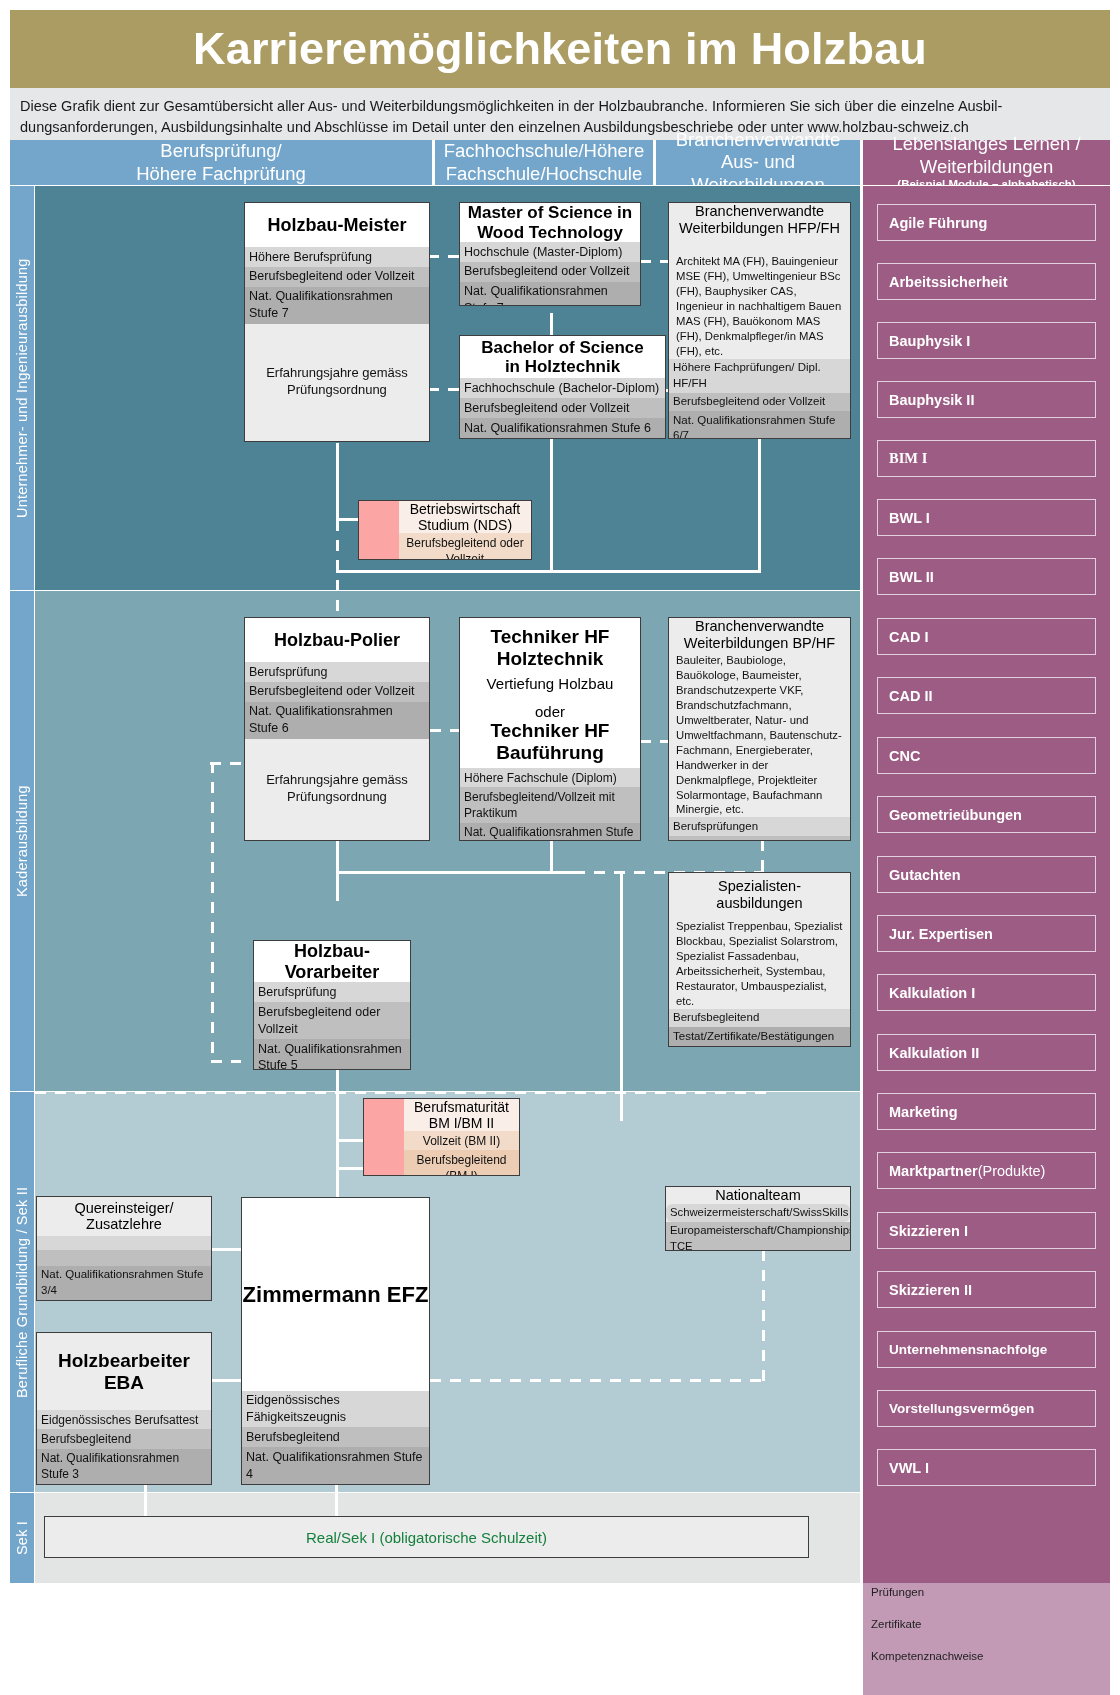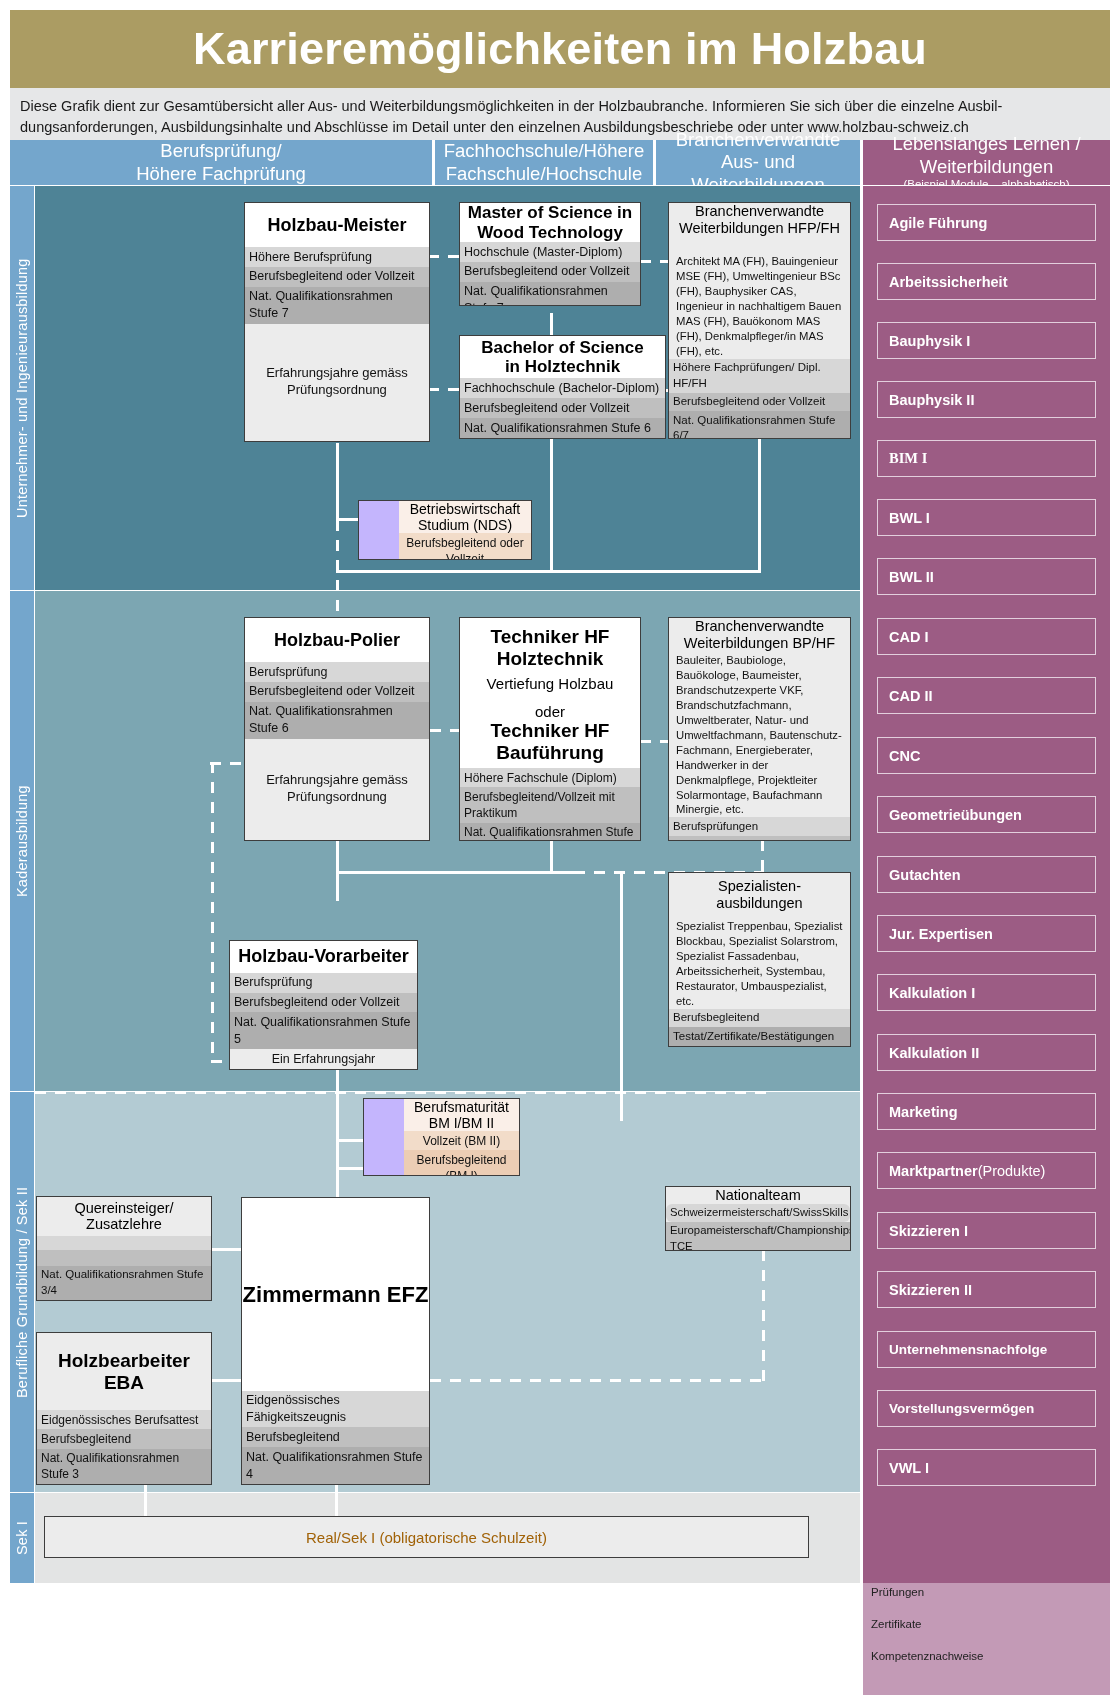--- a/index.html
+++ b/index.html
@@ -31,21 +31,21 @@
   
   .colhead {
     position:absolute; top:140px; height:45px;
     background:#74a6cc; color:#fff; display:flex; align-items:center;
     justify-content:center; text-align:center; font-size:18.5px; line-height:1.2;
   }
   #ch1 { left:10px;  width:422px; }
   #ch2 { left:435px; width:218px; }
   #ch3 { left:656px; width:204px; }
   #ch4 { left:863px; width:247px; background:#9c5c84; }
-  #ch4 .sub { font-size:11.5px; font-weight:400; display:block; }
+  #ch4 .sub { font-size:11.5px; font-weight:700; display:block; }
 
   
   .vband {
     position:absolute; left:10px; width:24px; background:#74a6cc;
     color:#fff; writing-mode:vertical-rl; transform:rotate(180deg);
     display:flex; align-items:center; justify-content:center;
     font-size:14.5px; letter-spacing:.2px;
   }
   #vb1 { top:186px; height:404px; }
   #vb2 { top:591px; height:500px; }
@@ -83,21 +83,21 @@
   .r-l2 { background:#bfbfbf; }
   .r-l3 { background:#aeaeae; }
   .r-plain { background:#ececec; text-align:center; }
   .left { text-align:left; }
   .ctr  { text-align:center; }
 
   
   .card.grey .head { background:#ececec; font-weight:400; }
 
   
-  .card.peach { background:#c4b5fd;padding-left:40px; }
+  .card.peach { background:#fca5a5;padding-left:40px; }
   .card.peach .head { background:#faefe8; font-weight:400; }
   .peach-l1 { background:#f2dcc9; }
   .peach-l2 { background:#eccdb4; }
 
   
   .ln   { position:absolute; background:#ffffff; }
   .dash-h { position:absolute; height:3px;
     background-image:repeating-linear-gradient(to right,#fff 0 11px,transparent 11px 20px); }
   .dash-v { position:absolute; width:3px;
     background-image:repeating-linear-gradient(to bottom,#fff 0 11px,transparent 11px 20px); }
@@ -110,21 +110,21 @@
   }
   .pill .thin { font-weight:400; }
 
   
   .legend { position:absolute; left:871px; font-size:11.5px; color:#222; }
 
   
   #schoolbar {
     position:absolute; left:44px; top:1516px; width:765px; height:42px;
     background:#ececec; border:1.6px solid #3d3d3d;
-    display:flex; align-items:center; justify-content:center; font-size:15px; color:#a16207;
+    display:flex; align-items:center; justify-content:center; font-size:15px; color:#15803d;
   }
 </style>
 </head>
 <body>
 
 <div class="page">
 
   <div class="title-bar">
     <h1>Karrieremöglichkeiten im Holzbau</h1>
   </div>
@@ -271,21 +271,21 @@
     <div class="head" style="height:44px; font-size:14.5px;">
       <span>Branchenverwandte</span>
       <span>Weiterbildungen BP/HF</span>
     </div>
     <div class="body" style="font-size:11.3px; line-height:1.32; text-align:left; align-items:flex-start; padding:2px 7px 0 7px;">Bauleiter, Baubiologe, Bauökologe, Baumeister, Brandschutzexperte VKF, Brandschutzfachmann, Umweltberater, Natur- und Umweltfachmann, Bautenschutz-Fachmann, Energieberater, Handwerker in der Denkmalpflege, Projektleiter Solarmontage, Baufachmann Minergie, etc.</div>
     <div class="rowline r-l1 left" style="font-size:11.5px;">Berufsprüfungen</div>
     <div class="rowline r-l2 left" style="font-size:11.5px;">Berufsbegleitend oder Vollzeit</div>
 
   </div>
 
-  <div class="card" style="left:229px; top:940px; width:189px; height:130px;">
+  <div class="card" style="left:253px; top:940px; width:158px; height:130px;">
     <div class="head" style="height:60px; font-size:18px;">
       <span>Holzbau-Vorarbeiter</span>
     </div>
     <div class="rowline r-l1 left">Berufsprüfung</div>
     <div class="rowline r-l2 left">Berufsbegleitend oder Vollzeit</div>
     <div class="rowline r-l3 left">Nat. Qualifikationsrahmen Stufe 5</div>
     <div class="rowline r-plain">Ein Erfahrungsjahr</div>
   </div>
 
   <div class="card grey" style="left:668px; top:872px; width:183px; height:175px;">

